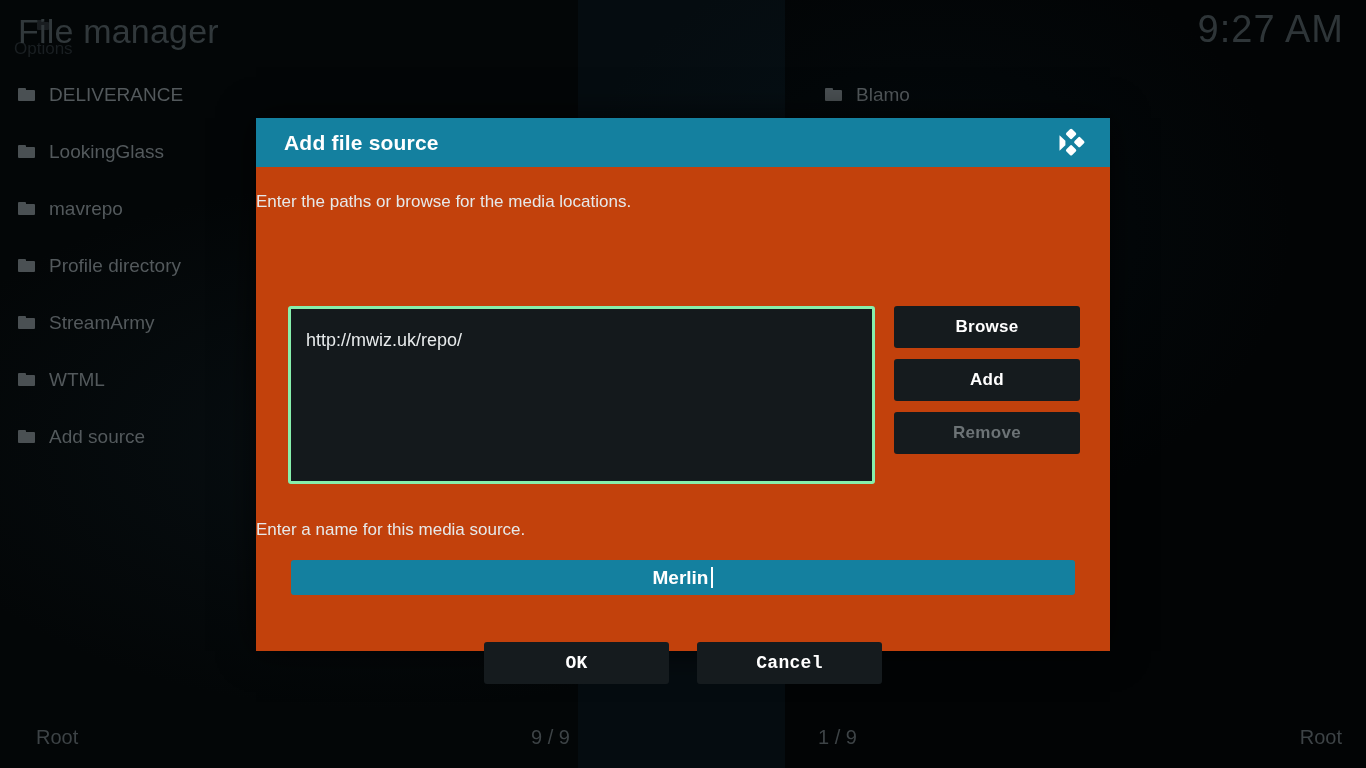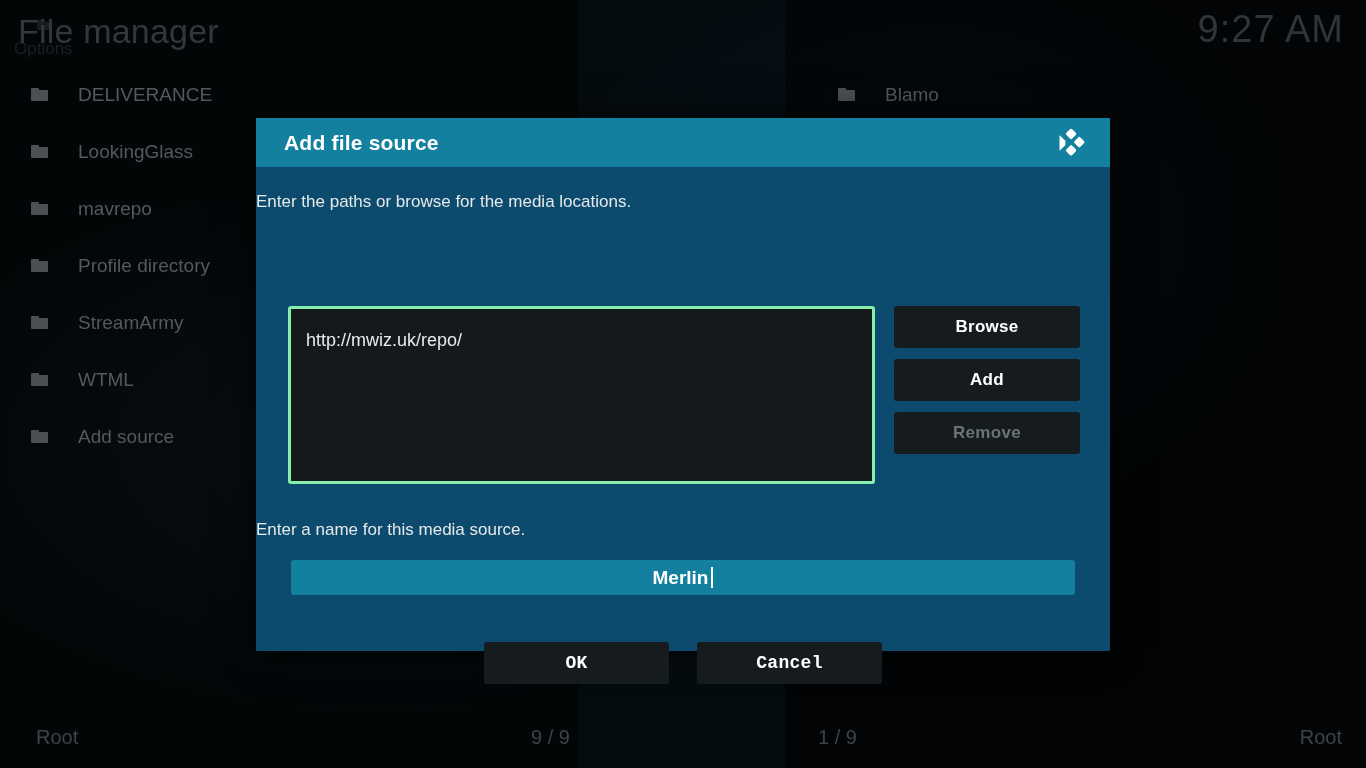--- a/index.html
+++ b/index.html
@@ -67,23 +67,23 @@
   }
 
   
   .file-list { position:absolute; top:66px; }
   #list-left  { left:0;   width:560px; }
   #list-right { left:807px; width:560px; }
 
   .file-row {
     display:flex;
     align-items:center;
-    gap:30px;
+    gap:14px;
     height:57px;
-    padding-left:31px;
+    padding-left:18px;
     font-size:19px;
     font-weight:300;
     color:#53595c;
     white-space:nowrap;
   }
 
   .folder {
     width:17px; height:13px;
     position:relative;
     flex:0 0 auto;
@@ -125,21 +125,21 @@
   #sb-root-left  { left:24px; }
   #sb-count-left { left:519px; }
   #sb-count-right{ left:806px; }
   #sb-root-right { right:24px; }
 
   
   #dialog {
     position:absolute;
     left:256px; top:118px;
     width:854px; height:533px;
-    background:#0c4a6e;
+    background:#c2410c;
     box-shadow:0 0 34px rgba(0,0,0,0.72);
   }
   #dialog-header {
     position:relative;
     height:49px;
     background:#14809f;
     display:flex;
     align-items:center;
   }
   #dialog-title {

